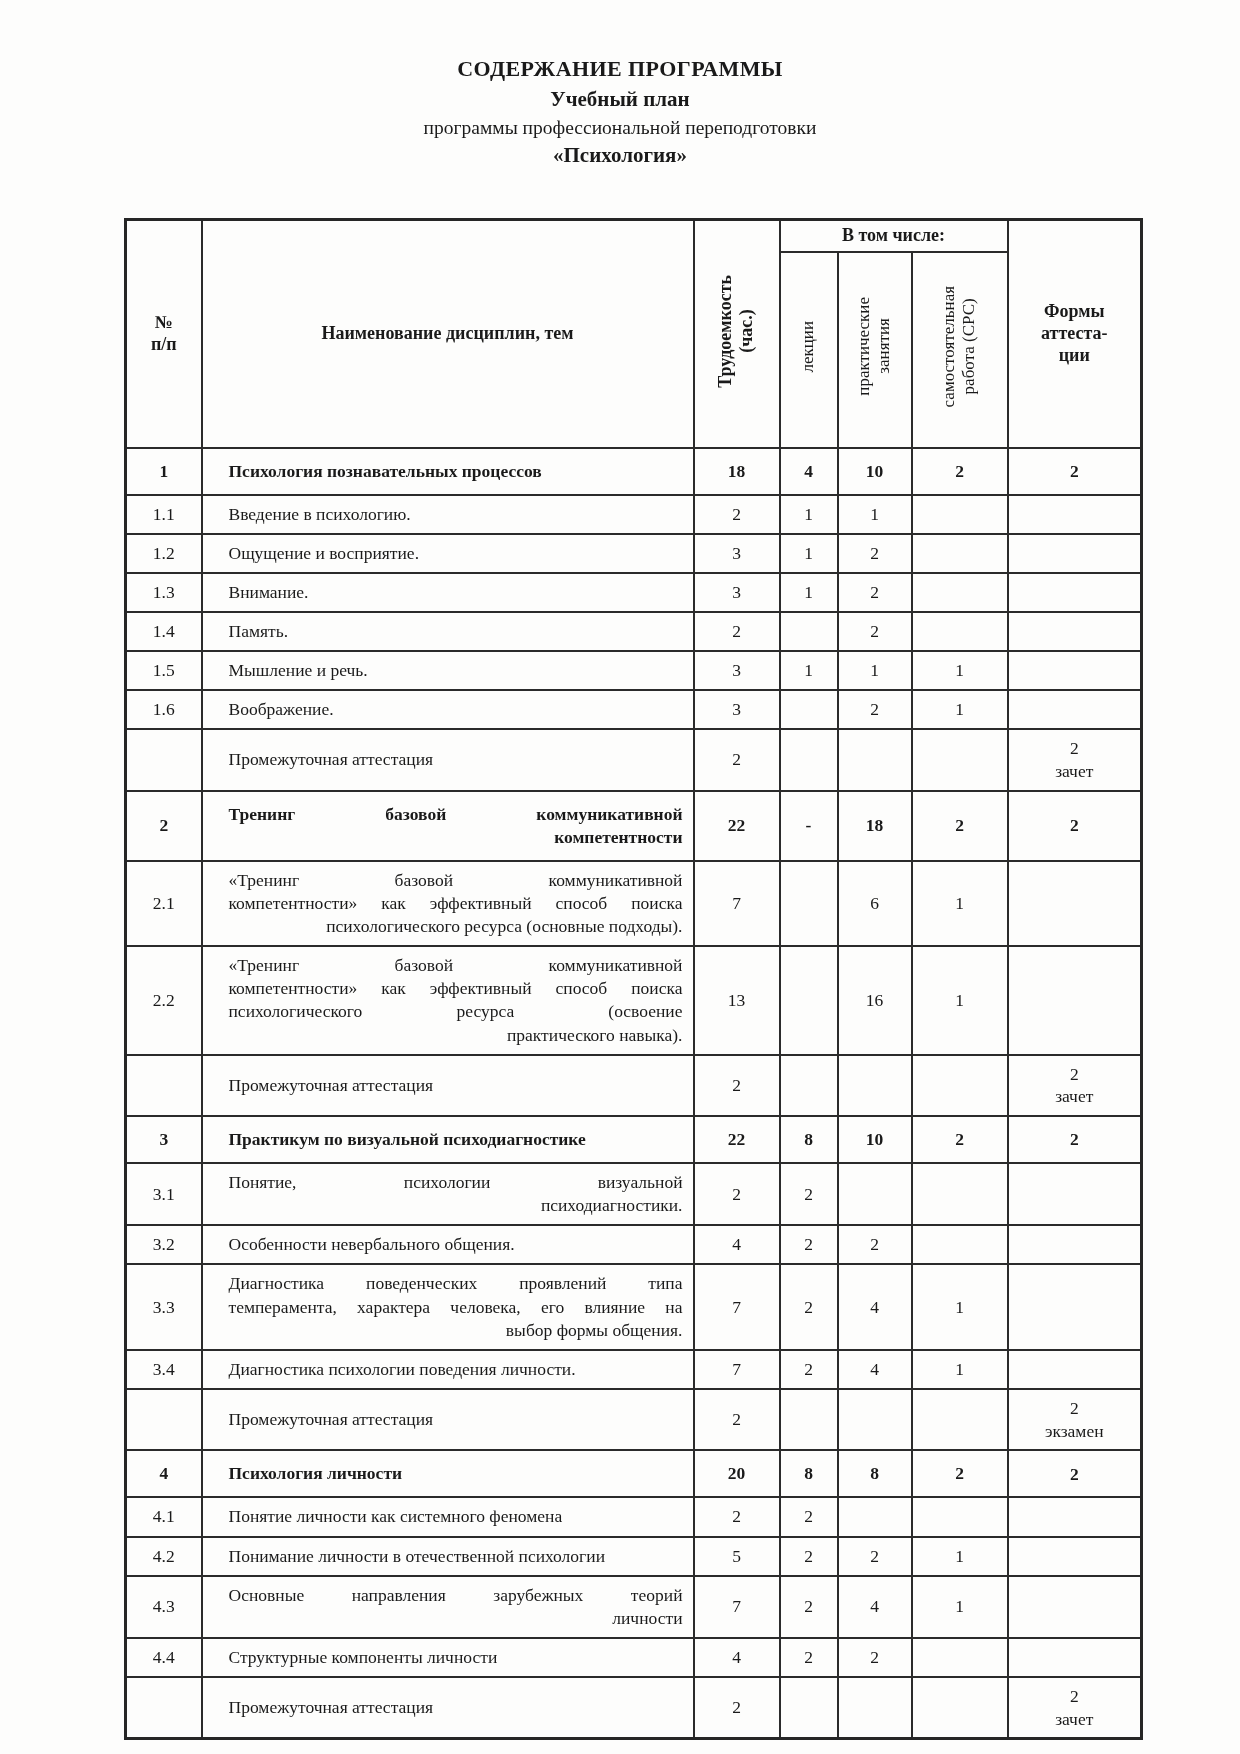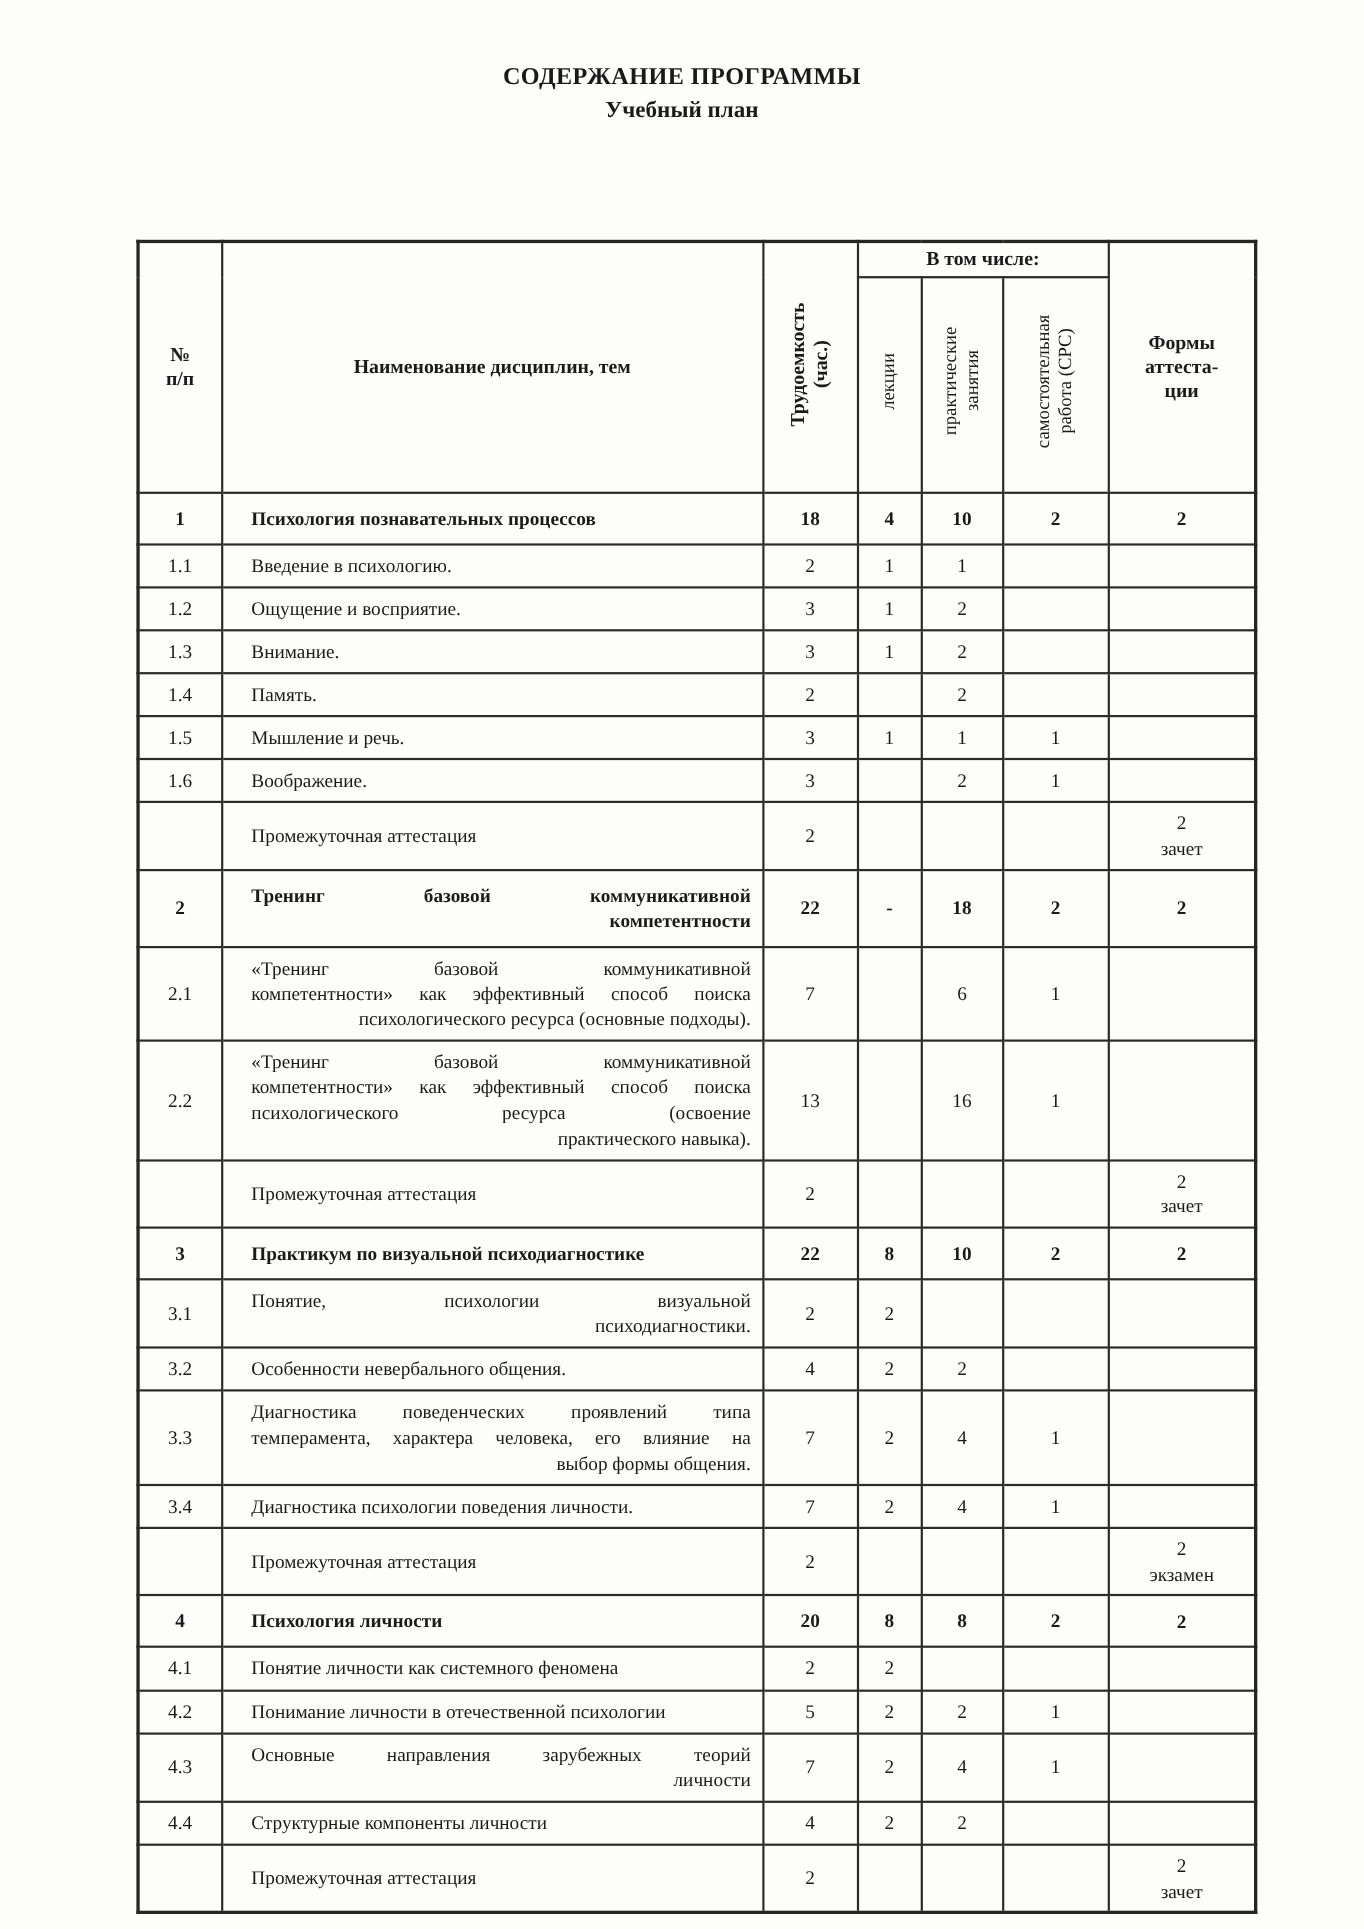--- a/index.html
+++ b/index.html
@@ -56,20 +56,22 @@
   .att-v,.att-s{text-align:center;line-height:1.3;}
 </style>
 </head>
 <body>
 
 <div class="page">
 
   <div class="titles">
     <div class="t1">СОДЕРЖАНИЕ ПРОГРАММЫ</div>
     <div class="t2">Учебный план</div>
+    <div class="t3">программы профессиональной переподготовки</div>
+    <div class="t4">«Психология»</div>
   </div>
 
   <table class="plan">
     <colgroup>
       <col style="width:76px">
       <col style="width:492px">
       <col style="width:86px">
       <col style="width:58px">
       <col style="width:74px">
       <col style="width:96px">

